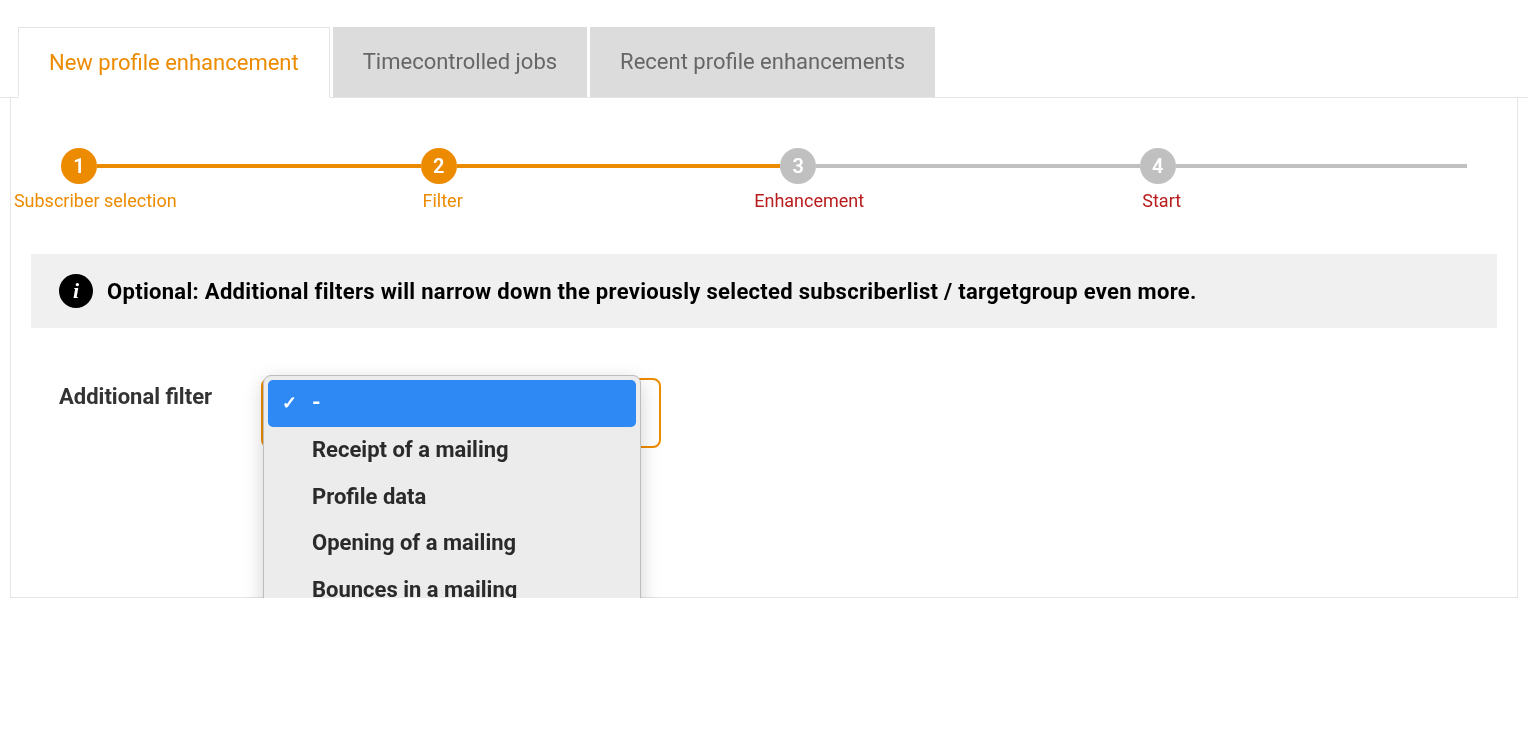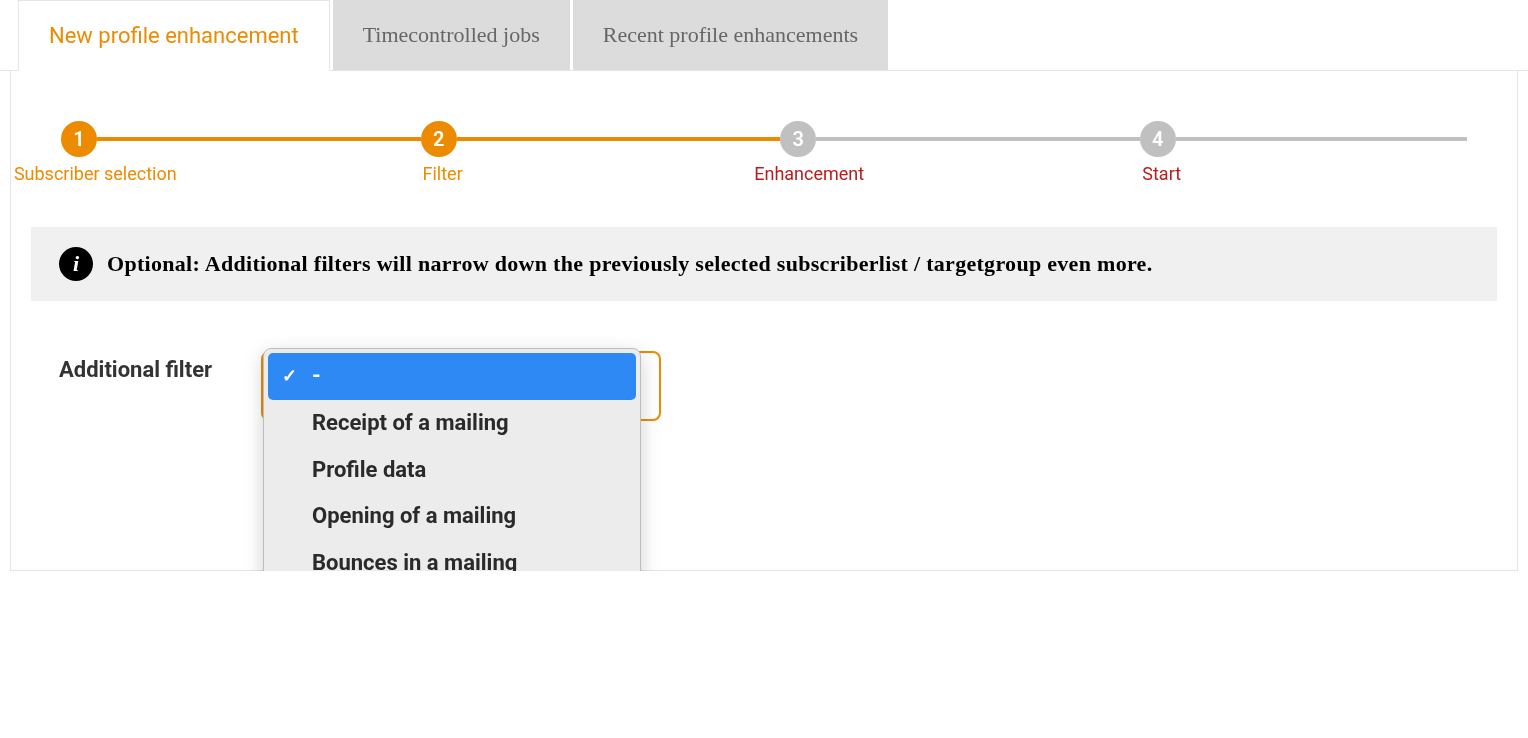--- a/index.html
+++ b/index.html
@@ -20,33 +20,33 @@
     .tabs {
       display: flex;
       border-bottom: 1px solid #e5e5e5;
       padding-left: 18px;
     }
     .tab {
       padding: 22px 30px;
       font-size: 22px;
       cursor: pointer;
       user-select: none;
+      margin-top: 27px;
     }
     .tab.active {
       color: #ed8b00;
       background: #fff;
       border: 1px solid #e5e5e5;
       border-bottom: 1px solid #fff;
       margin-bottom: -1px;
     }
     .tab.inactive {
       color: #666;
       background: #dcdcdc;
       margin-left: 3px;
-      font-family: Liberation Serif, serif;
     }
     .content {
       border: 1px solid #e5e5e5;
       border-top: none;
       margin: 0 10px;
       padding: 50px 20px 40px;
       position: relative;
       min-height: 500px;
     }
     .stepper {
@@ -125,21 +125,20 @@
       display: flex;
       align-items: center;
       justify-content: center;
       flex-shrink: 0;
     }
     .info-text {
       font-size: 22px;
       font-weight: 700;
       color: #000;
       letter-spacing: 0.3px;
-      font-family: Liberation Serif, serif;
     }
     .filter-row {
       display: flex;
       align-items: flex-start;
       gap: 8px;
       padding-left: 28px;
       position: relative;
       font-weight: bold;
     }
     .filter-label {

